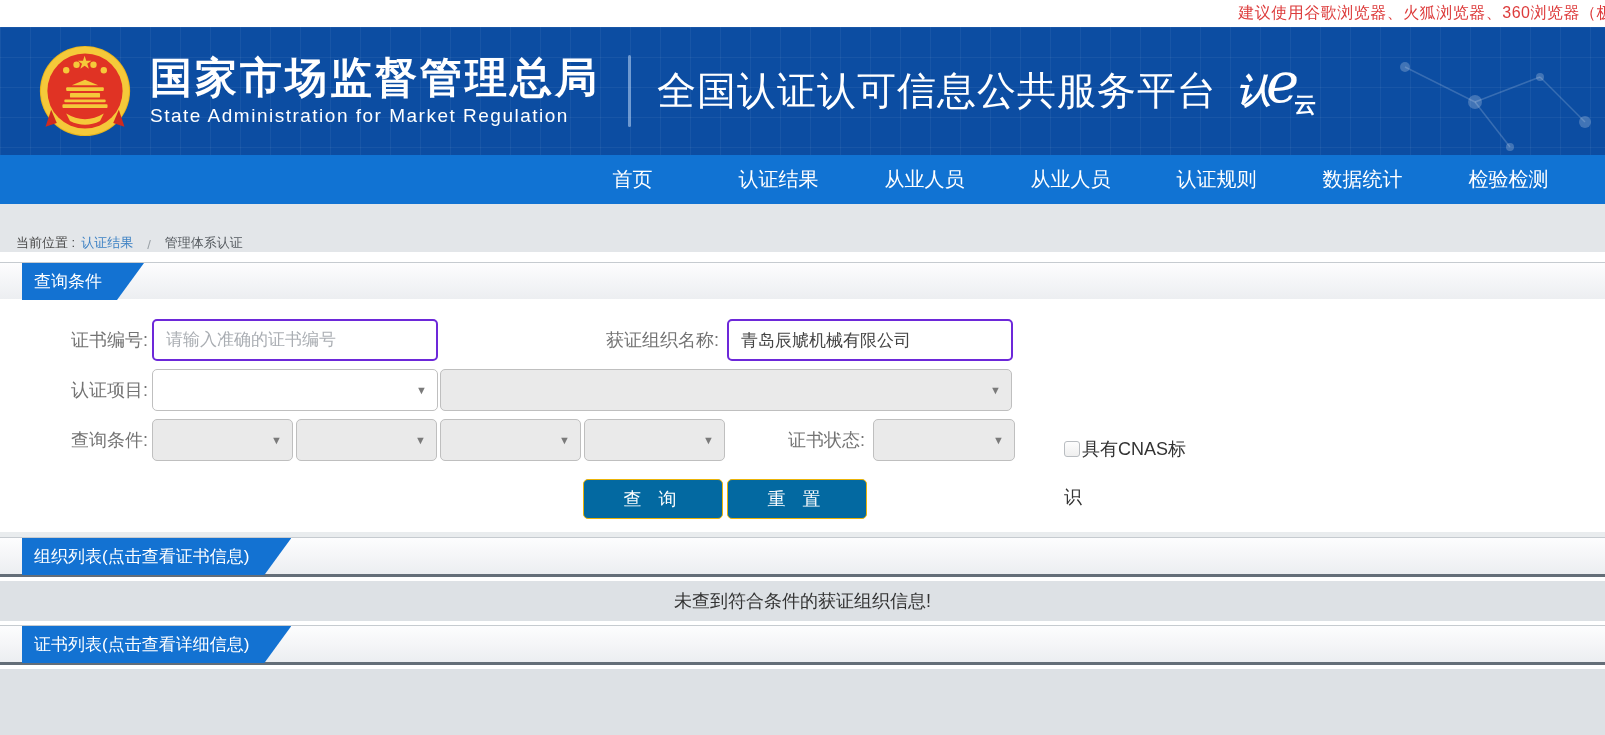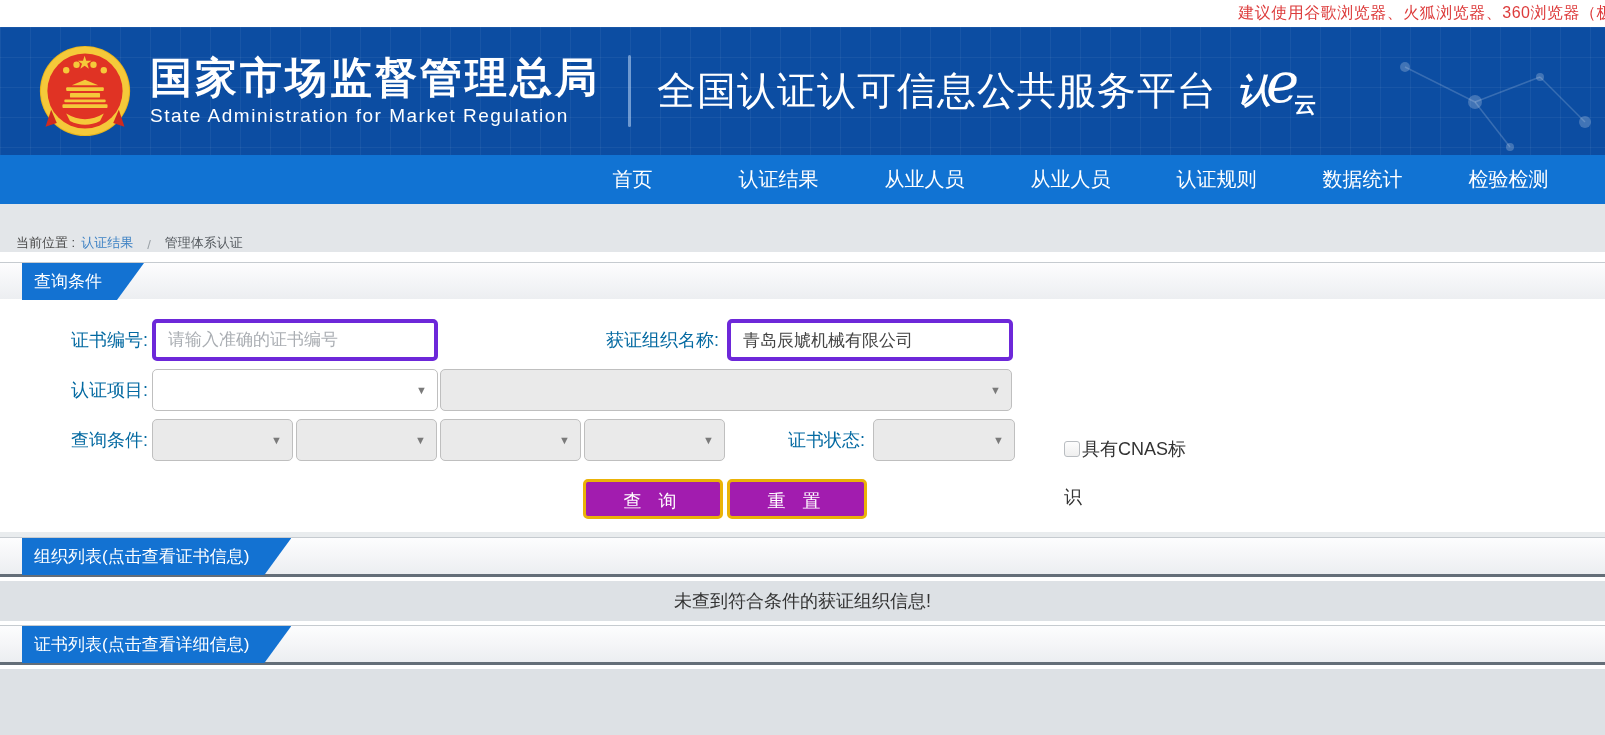--- a/index.html
+++ b/index.html
@@ -78,29 +78,29 @@
     clip-path:polygon(0 0, 100% 0, calc(100% - 27px) 100%, 0 100%);
   }
   .dark-rule { height:3px; background:#646e78; }
   .thin-gap { height:4px; background:#ffffff; }
   .gray-strip { height:5px; background:#e9ecee; }
 
   
   .form-area { background:#ffffff; padding:18px 0 16px 0; height:233px; }
   .form-row { display:flex; align-items:center; margin-bottom:8px; position:relative; height:42px; }
   .form-row.row1 { margin-top:2px; }
-  .f-label { font-size:18px; color:#0369a1; text-align:right; }
+  .f-label { font-size:18px; color:#737373; text-align:right; }
   .lbl-certno { width:148px; }
   .lbl-orgname { width:285px; padding-right:4px; }
   .lbl-project { width:148px; }
   .lbl-region { width:148px; }
   .lbl-status { width:144px; padding-right:4px; }
 
   .text-input {
-    height:42px; border:4px solid #6d28d9; border-radius:5px;
+    height:42px; border:2px solid #6d28d9; border-radius:5px;
     font-size:17px; color:#444; padding:12px 12px; outline:none;
     font-family:"Liberation Sans","DejaVu Sans",sans-serif;
   }
   .text-input::placeholder { color:#aaaeb3; }
   .inp-certno { width:286px; margin-left:4px; }
   .inp-orgname { width:286px; margin-left:4px; }
 
   .sel {
     height:42px; border:1px solid #bfbfbf; border-radius:5px;
     position:relative; cursor:pointer; background:#eaeaea;
@@ -121,22 +121,22 @@
     font-size:18px; color:#333; line-height:48px;
   }
   .cnas-box {
     display:inline-block; width:16px; height:16px; border:1px solid #b9bdc1;
     border-radius:3px; background:linear-gradient(#fdfdfd,#efefef);
     vertical-align:-2px; margin-right:2px; cursor:pointer;
   }
 
   .btn-row { display:flex; margin-top:18px; padding-left:583px; }
   .btn {
-    width:140px; height:40px; background:#a21caf; color:#fff;
-    font-size:18px; letter-spacing:6px; border:3px solid #eab308;
+    width:140px; height:40px; background:#0369a1; color:#fff;
+    font-size:18px; letter-spacing:6px; border:1px solid #eab308;
     border-radius:5px; cursor:pointer; text-align:center; line-height:38px;
   }
   .btn + .btn { margin-left:4px; }
 
   
   .msg-band {
     height:40px; background:#dde1e5; display:flex; align-items:center;
     justify-content:center; font-size:18px; color:#333;
   }
   .bottom-band { height:67px; background:#dde1e5; }

